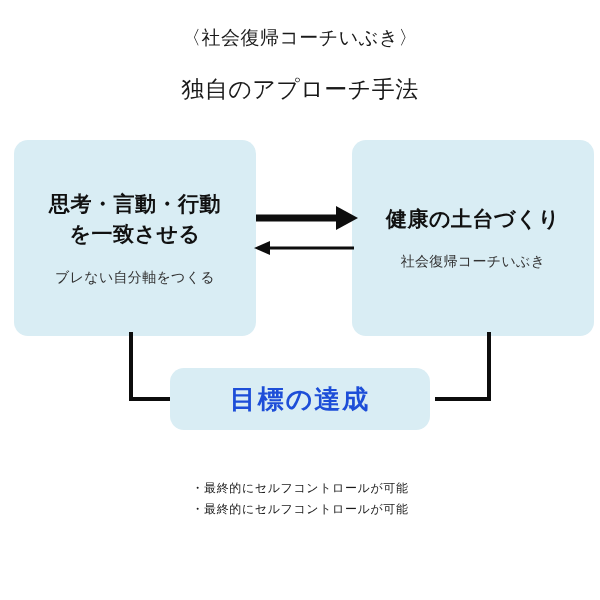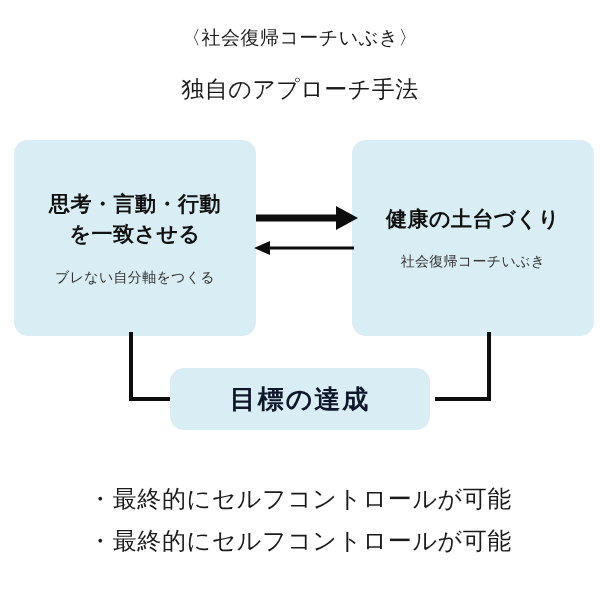--- a/index.html
+++ b/index.html
@@ -91,21 +91,21 @@
     background: #d9edf4;
     border-radius: 14px;
     display: flex;
     align-items: center;
     justify-content: center;
   }
   .goal-text {
     font-size: 26px;
     font-weight: bold;
     letter-spacing: 2px;
-    color: #0f172a;
+    color: #1d4ed8;
   }
 
   
   .arrow-svg {
     position: absolute;
     left: 250px;
     top: 196px;
     width: 110px;
     height: 70px;
   }
@@ -121,21 +121,21 @@
 
   
   .bullets {
     position: absolute;
     top: 478px;
     left: 0;
     width: 600px;
     text-align: center;
   }
   .bullet-line {
-    font-size: 24px;
+    font-size: 12px;
     line-height: 1.75;
     color: #1a1a1a;
     letter-spacing: 0.6px;
   }
 </style>
 </head>
 <body>
 
 <div class="page">
 

